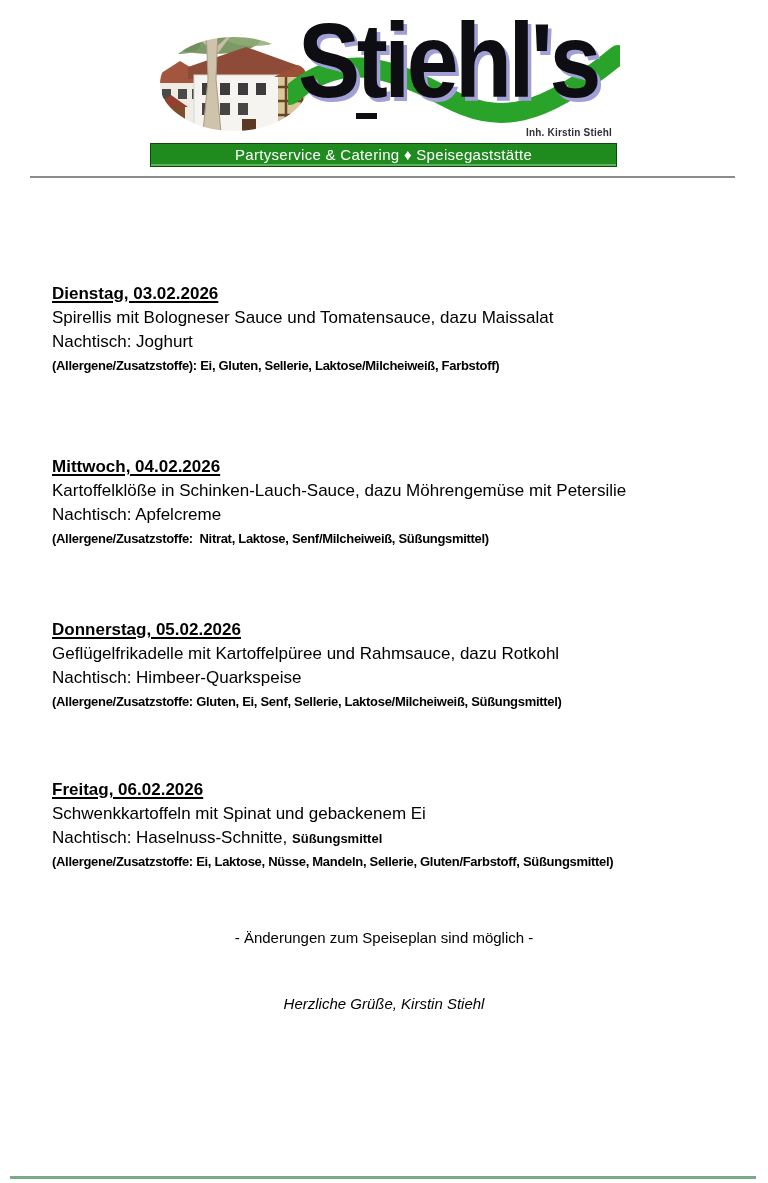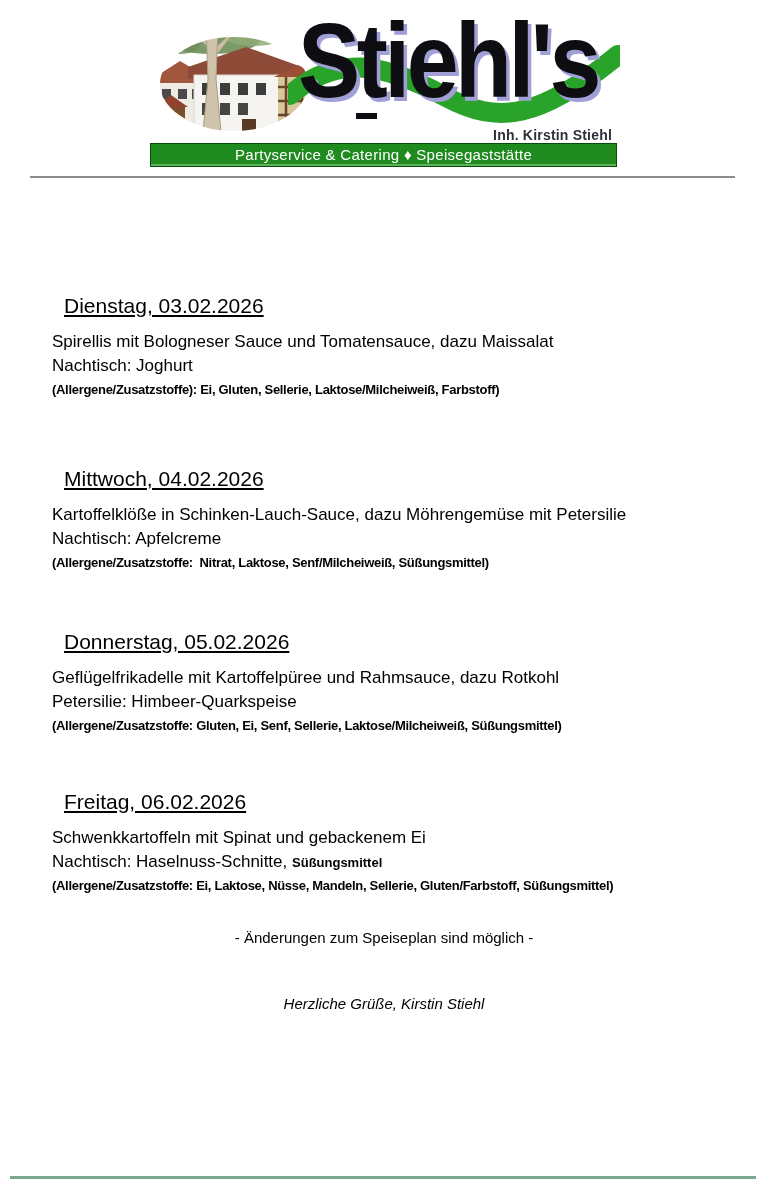--- a/index.html
+++ b/index.html
@@ -20,42 +20,42 @@
     position:absolute; left:10px; top:-14px;
     font-size:106px; line-height:106px; font-weight:bold;
     letter-spacing:-4px; white-space:nowrap; color:#0d0d12;
     transform:scaleX(0.88); transform-origin:0 0;
     text-shadow:4px 4px 0 #a0a0d6;
   }
   .logo-dash { position:absolute; left:68px; top:92px; width:21px; height:6px; background:#0d0d12; }
 
   .owner {
     position:absolute; left:288px; top:127px; width:324px;
-    text-align:right; font-size:14px; font-weight:bold; color:#2f2f3a;
+    text-align:right; font-size:10px; font-weight:bold; color:#2f2f3a;
     letter-spacing:0.2px;
   }
 
   .banner {
     position:absolute; left:150px; top:143px; width:465px; height:22px;
     background:#1f8b1f; border:1px solid #0a4a0a;
     box-shadow: inset 0 -2px 0 rgba(210,255,210,0.35);
     text-align:center;
   }
   .banner span { color:#ffffff; font-size:15px; line-height:22px; letter-spacing:0.3px; }
 
   .divider { position:absolute; left:30px; top:176px; width:705px; height:2px; background:#8c8c8c; }
 
   
   .title { position:absolute; left:0; top:194px; width:100%; margin:0; text-align:center;
            font-size:24px; font-weight:bold; letter-spacing:0.3px; }
   .title span { text-decoration:underline; text-decoration-thickness:2px; text-underline-offset:3px; }
 
   
   .day { position:absolute; left:52px; width:690px; }
-  .day-heading { margin:12px; font-size:21px; font-weight:normal; line-height:24px; }
+  .day-heading { margin:0; font-size:17px; font-weight:bold; line-height:24px; }
   .day-heading span { text-decoration:underline; text-decoration-thickness:1.5px; text-underline-offset:2px; }
   .meal, .dessert { margin:0; font-size:17px; line-height:24px; }
   .dessert .note { font-size:13px; font-weight:bold; }
   .allergens { margin:1px 0 0 0; font-size:13px; font-weight:bold; line-height:19px;
                letter-spacing:-0.3px; white-space:pre-wrap; }
 
   .d0 { top:282px; } .d1 { top:455px; } .d2 { top:618px; } .d3 { top:778px; }
 
   
   .footer-note, .footer-greeting {
@@ -143,21 +143,21 @@
   <section class="day d1">
     <h2 class="day-heading"><span>Mittwoch, 04.02.2026</span></h2>
     <p class="meal">Kartoffelklöße in Schinken-Lauch-Sauce, dazu Möhrengemüse mit Petersilie</p>
     <p class="dessert"><span>Nachtisch: Apfelcreme</span> <span class="note"></span></p>
     <p class="allergens">(Allergene/Zusatzstoffe:  Nitrat, Laktose, Senf/Milcheiweiß, Süßungsmittel)</p>
   </section>
 
   <section class="day d2">
     <h2 class="day-heading"><span>Donnerstag, 05.02.2026</span></h2>
     <p class="meal">Geflügelfrikadelle mit Kartoffelpüree und Rahmsauce, dazu Rotkohl</p>
-    <p class="dessert"><span>Petersilie: Himbeer-Quarkspeise</span> <span class="note"></span></p>
+    <p class="dessert"><span>Nachtisch: Himbeer-Quarkspeise</span> <span class="note"></span></p>
     <p class="allergens">(Allergene/Zusatzstoffe: Gluten, Ei, Senf, Sellerie, Laktose/Milcheiweiß, Süßungsmittel)</p>
   </section>
 
   <section class="day d3">
     <h2 class="day-heading"><span>Freitag, 06.02.2026</span></h2>
     <p class="meal">Schwenkkartoffeln mit Spinat und gebackenem Ei</p>
     <p class="dessert"><span>Nachtisch: Haselnuss-Schnitte,</span> <span class="note">Süßungsmittel</span></p>
     <p class="allergens">(Allergene/Zusatzstoffe: Ei, Laktose, Nüsse, Mandeln, Sellerie, Gluten/Farbstoff, Süßungsmittel)</p>
   </section>
 

